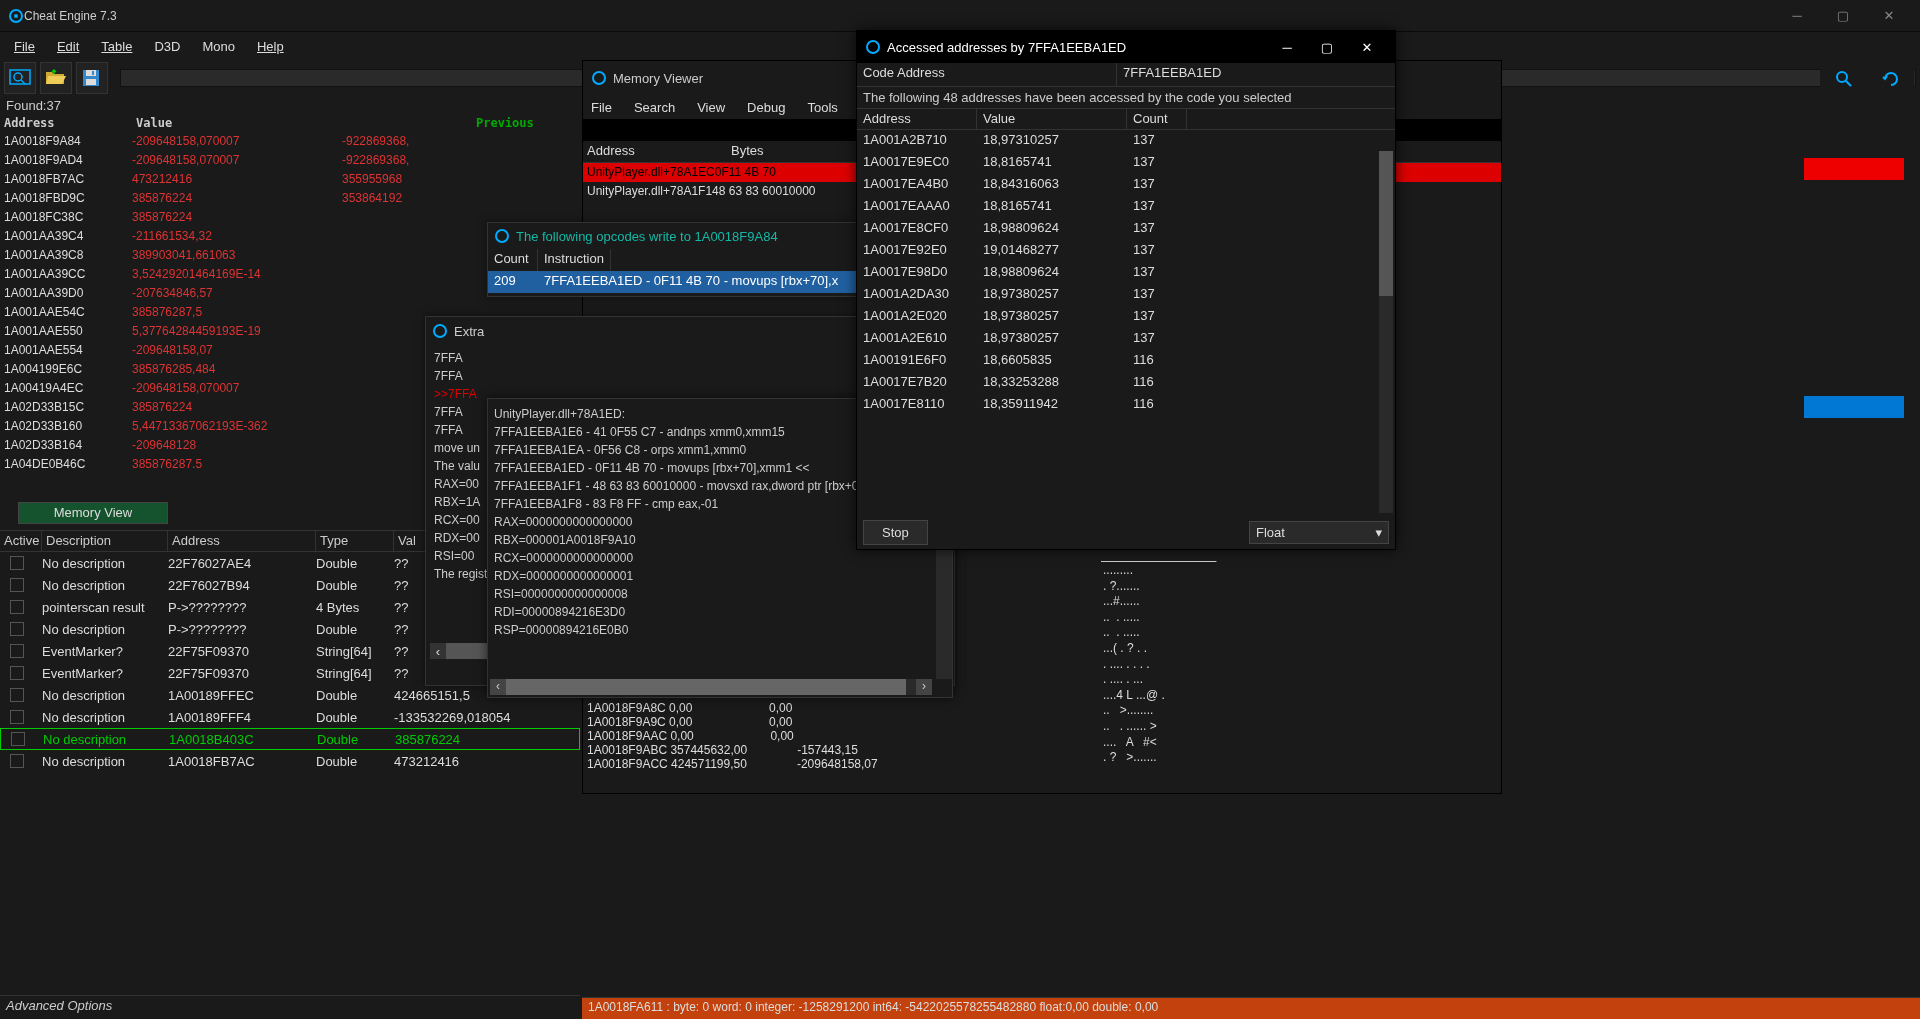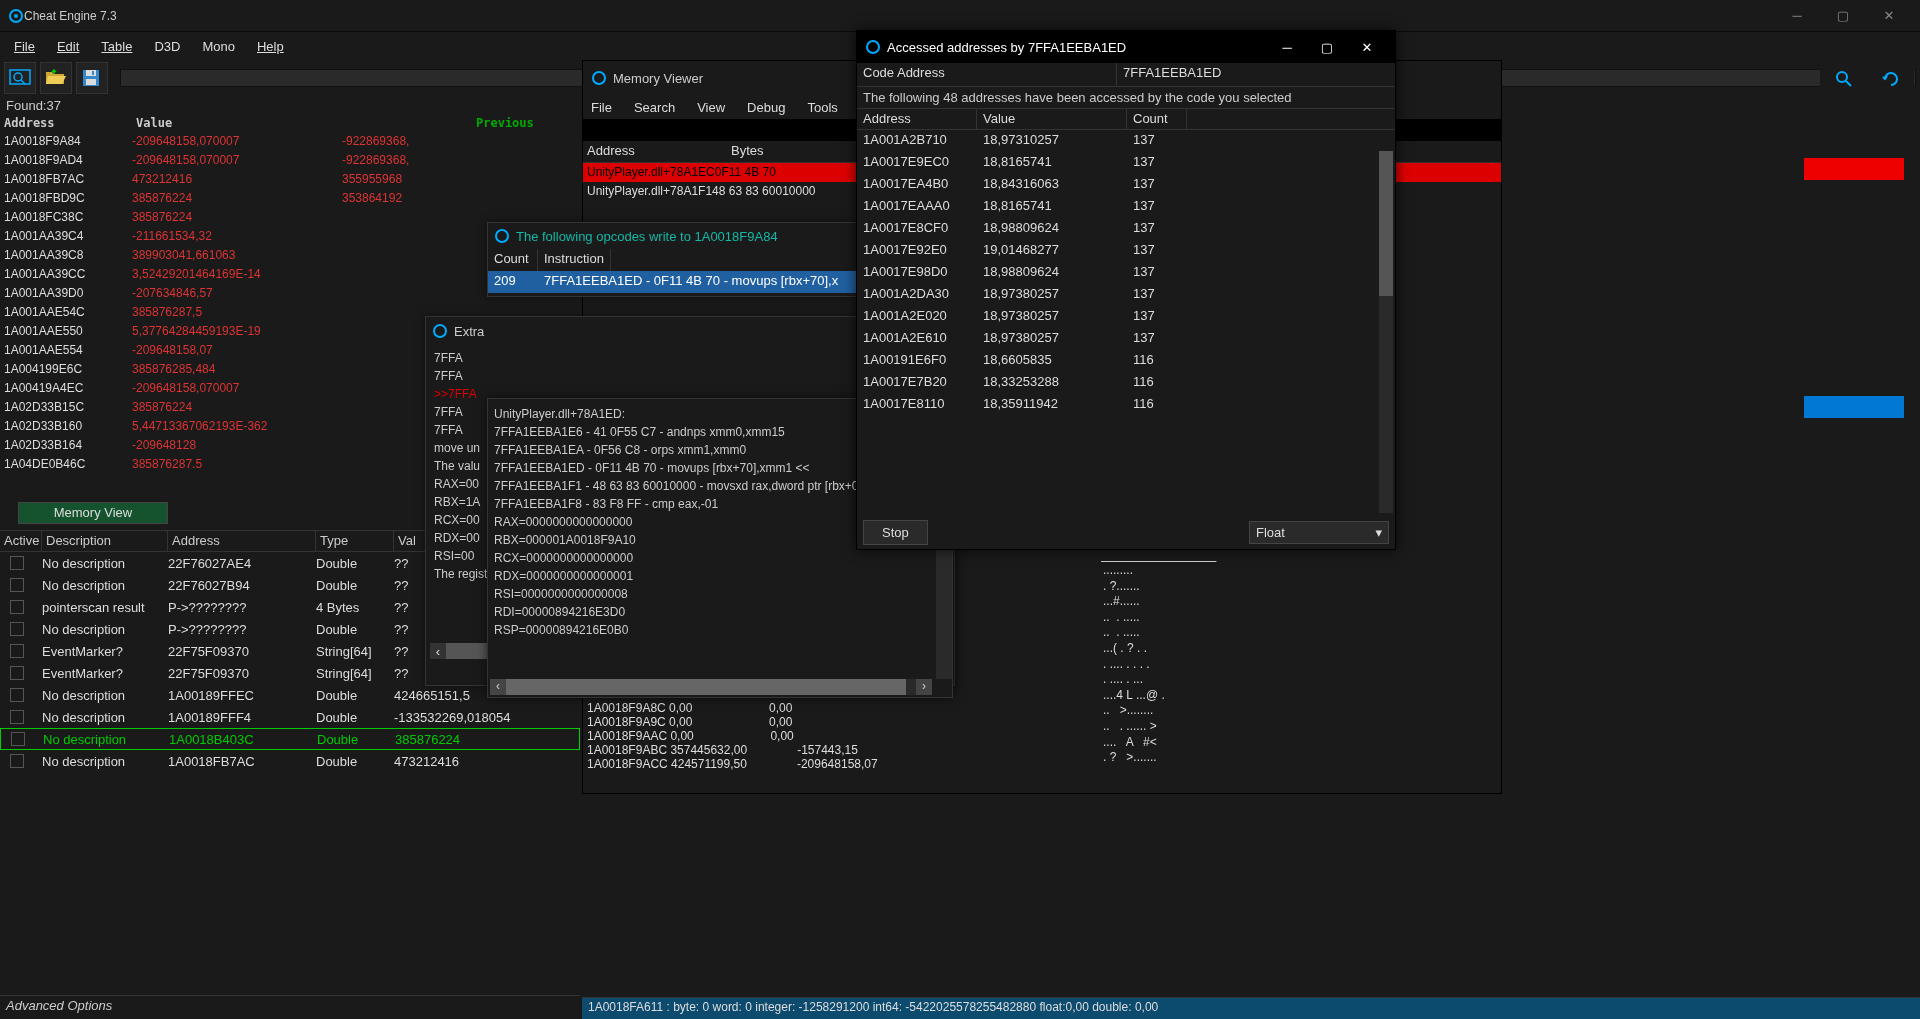--- a/index.html
+++ b/index.html
@@ -38,21 +38,21 @@
 .cheat-table .row.highlight { color: #0c0; border: 1px solid #0c0; }
 .cheat-table .checkbox { width: 14px; height: 14px; border: 1px solid #555; margin: 0 10px; }
 .cheat-table .col-active { width: 42px; }
 .cheat-table .col-desc { width: 126px; }
 .cheat-table .col-addr { width: 148px; }
 .cheat-table .col-type { width: 78px; }
 .cheat-table .col-val { flex: 1; }
 
 .advanced-bar { position: absolute; bottom: 0; left: 0; width: 580px; height: 24px; border-top: 1px solid #333; padding: 2px 6px; color: #ccc; font-style: italic; }
 
-.status-bar { position: absolute; bottom: 0; left: 582px; right: 0; height: 22px; background: #0c4a6e; border-top: 1px solid #333; padding: 2px 6px; color: #ddd; font-size: 12px; }
+.status-bar { position: absolute; bottom: 0; left: 582px; right: 0; height: 22px; background: #c2410c; border-top: 1px solid #333; padding: 2px 6px; color: #ddd; font-size: 12px; }
 
 
 .mem-viewer { position: absolute; top: 60px; left: 582px; width: 920px; height: 734px; background: #1a1a1a; border: 1px solid #000; }
 .mv-title { height: 34px; background: #1a1a1a; display: flex; align-items: center; padding: 0 8px; color: #ccc; }
 .mv-menu { height: 24px; display: flex; padding: 0 4px; gap: 14px; align-items: center; color: #ddd; }
 .mv-menu div { padding: 2px 4px; }
 .mv-blackbar { height: 22px; background: #000; }
 .mv-disasm-hdr { display: flex; height: 22px; border-bottom: 1px solid #333; }
 .mv-disasm-hdr div { padding: 2px 4px; color: #ddd; }
 .mv-disasm-row { height: 19px; padding: 2px 4px; font-size: 12px; color: #ddd; }

